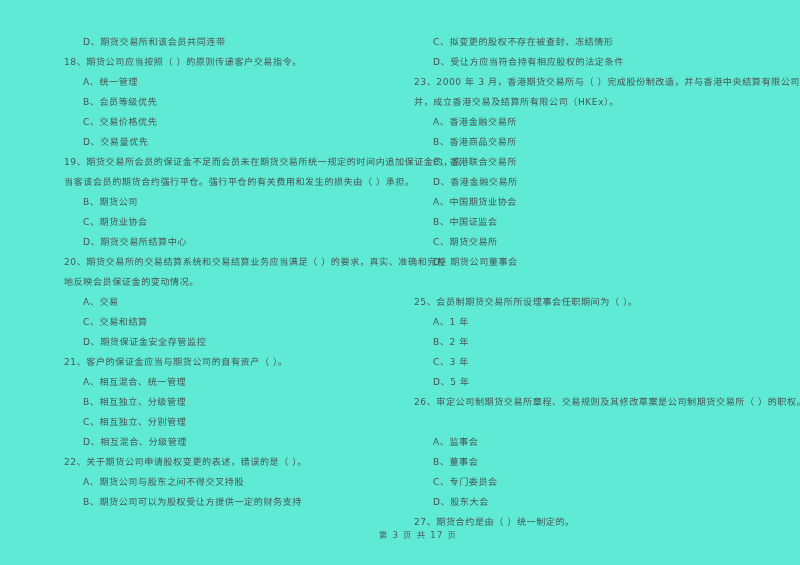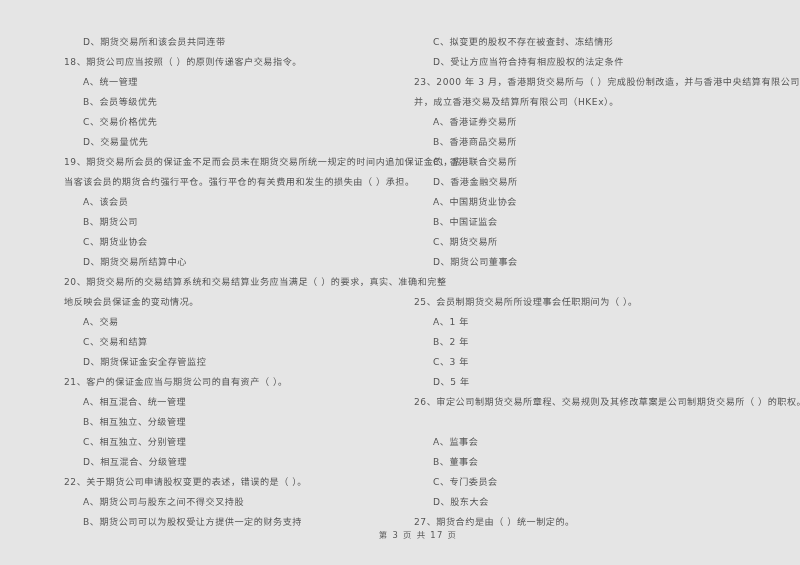--- a/index.html
+++ b/index.html
@@ -13,21 +13,21 @@
     height: 565px;
     position: relative;
     overflow: hidden;
     font-family: "DejaVu Sans", "Liberation Sans", sans-serif;
     color: #444444;
   }
 
   .page {
     position: absolute;
     inset: 0;
-    background: #e5e5e5;
+    background: #5eead4;
   }
 
   .columns {
     position: absolute;
     top: 32px;
     left: 0;
     width: 800px;
     height: 480px;
     display: flex;
     flex-direction: row;
@@ -93,21 +93,20 @@
     <div class="col col-left">
       <div class="blk">
           <div class="line opt-line">D、期货交易所和该会员共同连带</div>
           <div class="line q-line">18、期货公司应当按照（    ）的原则传递客户交易指令。</div>
           <div class="line opt-line">A、统一管理</div>
           <div class="line opt-line">B、会员等级优先</div>
           <div class="line opt-line">C、交易价格优先</div>
           <div class="line opt-line">D、交易量优先</div>
           <div class="line q-line">19、期货交易所会员的保证金不足而会员未在期货交易所统一规定的时间内追加保证金的，应</div>
           <div class="line q-cont">当客该会员的期货合约强行平仓。强行平仓的有关费用和发生的损失由（    ）承担。</div>
-          <div class="line opt-line">A、该会员</div>
           <div class="line opt-line">B、期货公司</div>
           <div class="line opt-line">C、期货业协会</div>
           <div class="line opt-line">D、期货交易所结算中心</div>
           <div class="line q-line">20、期货交易所的交易结算系统和交易结算业务应当满足（    ）的要求，真实、准确和完整</div>
           <div class="line q-cont">地反映会员保证金的变动情况。</div>
           <div class="line opt-line">A、交易</div>
           <div class="line opt-line">C、交易和结算</div>
           <div class="line opt-line">D、期货保证金安全存管监控</div>
           <div class="line q-line">21、客户的保证金应当与期货公司的自有资产（    ）。</div>
           <div class="line opt-line">A、相互混合、统一管理</div>
@@ -119,21 +118,21 @@
           <div class="line opt-line">B、期货公司可以为股权受让方提供一定的财务支持</div>
         </div>
     </div>
 
     <div class="col col-right">
       <div class="blk">
           <div class="line opt-line">C、拟变更的股权不存在被查封、冻结情形</div>
           <div class="line opt-line">D、受让方应当符合持有相应股权的法定条件</div>
           <div class="line q-line">23、2000 年 3 月，香港期货交易所与（    ）完成股份制改造，并与香港中央结算有限公司合</div>
           <div class="line q-cont">并，成立香港交易及结算所有限公司（HKEx）。</div>
-          <div class="line opt-line">A、香港证券交易所</div>
+          <div class="line opt-line">A、香港金融交易所</div>
           <div class="line opt-line">B、香港商品交易所</div>
           <div class="line opt-line">C、香港联合交易所</div>
           <div class="line opt-line">D、香港金融交易所</div>
           <div class="line opt-line">A、中国期货业协会</div>
           <div class="line opt-line">B、中国证监会</div>
           <div class="line opt-line">C、期货交易所</div>
           <div class="line opt-line">D、期货公司董事会</div>
           <div class="line spacer"></div>
           <div class="line q-line">25、会员制期货交易所所设理事会任职期间为（    ）。</div>
           <div class="line opt-line">A、1 年</div>

